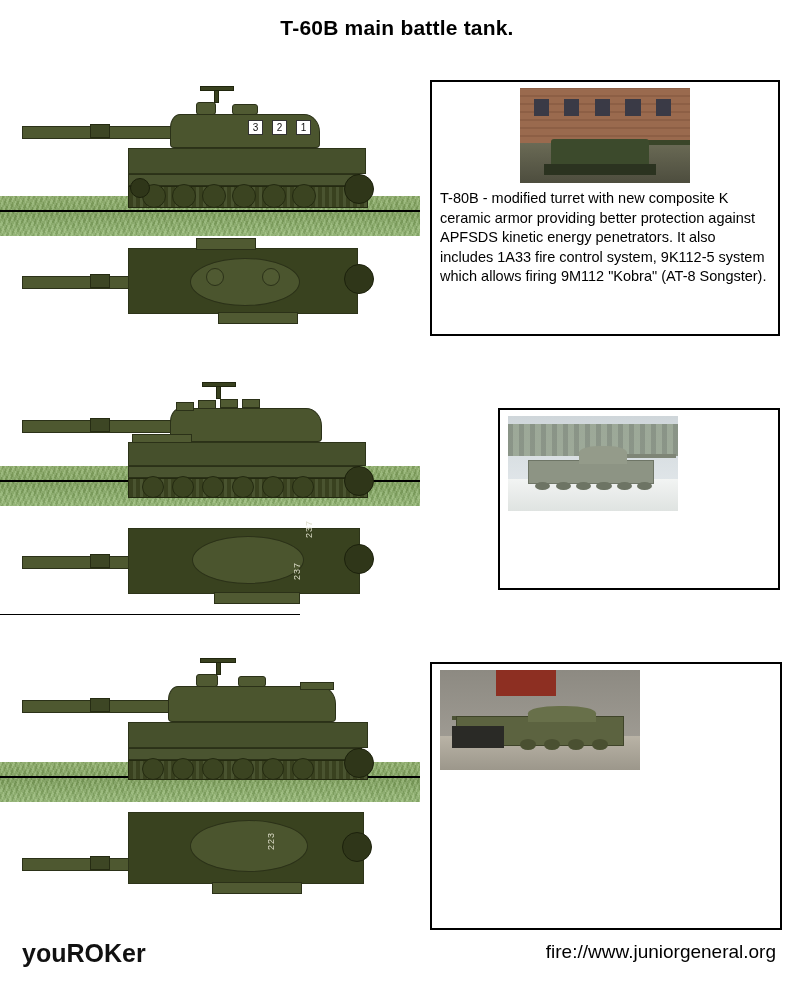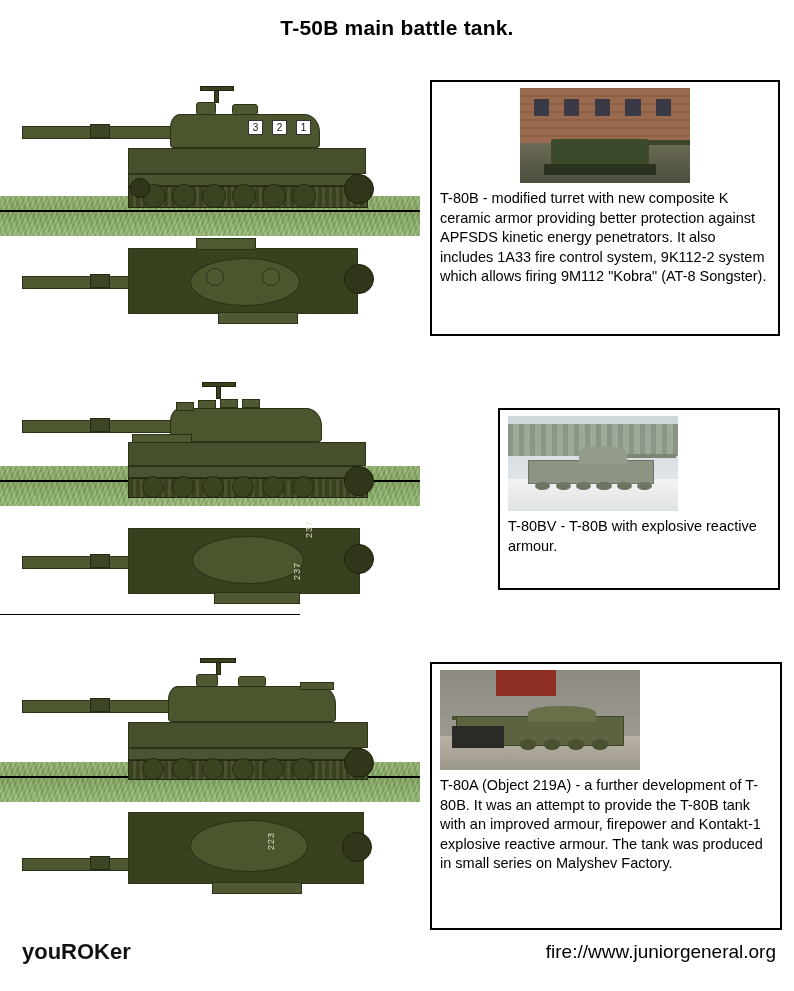--- a/index.html
+++ b/index.html
@@ -202,35 +202,35 @@
   .ph3 .tk { position:absolute; left:8%; bottom:24%; width:84%; height:30%; background:#5c6340; border:1px solid #3f4429; }
   .ph3 .tur { position:absolute; left:44%; bottom:48%; width:34%; height:16%; background:#68704a; border-radius:45% 45% 0 0; }
   .ph3 .gun { position:absolute; left:6%; bottom:50%; width:40%; height:4%; background:#4c5235; }
   .ph3 .w { position:absolute; bottom:20%; width:8%; height:11%; background:#4a5031; border-radius:50%; }
   .ph3 .tarp { position:absolute; left:6%; bottom:22%; width:26%; height:22%; background:#2a2a26; }
 
   
   .footer { position: absolute; left: 0; bottom: 0; width: 794px; height: 66px; }
   .brand {
     position: absolute; left: 22px; top: 14px;
-    font-size: 22px; font-weight: bold; color: #111;
+    font-size: 25px; font-weight: bold; color: #111;
   }
   .credits {
     position: absolute; left: 188px; top: 12px; width: 250px;
     font-size: 12.5px; line-height: 1.35; color: #000;
   }
   .site {
     position: absolute; right: 18px; top: 16px;
     font-size: 19px; color: #000;
   }
 </style>
 </head>
 <body>
 
-<div class="page-title">T-50B main battle tank.</div>
+<div class="page-title">T-60B main battle tank.</div>
 
 <div class="section sec1">
 
   <div class="art">
 
     <div class="grass" style="top:134px; height:40px;"></div>
     <div class="ground-line" style="top:148px;"></div>
 
     <div class="tank">
 
@@ -282,21 +282,21 @@
         <div class="win" style="left:26%; top:20%; width:9%; height:30%;"></div>
         <div class="win" style="left:44%; top:20%; width:9%; height:30%;"></div>
         <div class="win" style="left:62%; top:20%; width:9%; height:30%;"></div>
         <div class="win" style="left:80%; top:20%; width:9%; height:30%;"></div>
       </div>
       <div class="grd"></div>
       <div class="gun"></div>
       <div class="tk"></div>
       <div class="tr"></div>
     </div>
-    <div class="panel-text">T-80B - modified turret with new composite K ceramic armor providing better protection against APFSDS kinetic energy penetrators. It also includes 1A33 fire control system, 9K112-2 system which allows firing 9M112 "Kobra" (AT-8 Songster).</div>
+    <div class="panel-text">T-80B - modified turret with new composite K ceramic armor providing better protection against APFSDS kinetic energy penetrators. It also includes 1A33 fire control system, 9K112-5 system which allows firing 9M112 "Kobra" (AT-8 Songster).</div>
   </div>
 </div>
 
 <div class="section sec2">
 
   <div class="art">
     <div class="grass" style="top:98px; height:40px;"></div>
     <div class="ground-line" style="top:112px;"></div>
 
     <div class="tank">
@@ -343,21 +343,20 @@
       <div class="gun"></div>
       <div class="tk"></div>
       <div class="tur"></div>
       <div class="w" style="left:16%;"></div>
       <div class="w" style="left:28%;"></div>
       <div class="w" style="left:40%;"></div>
       <div class="w" style="left:52%;"></div>
       <div class="w" style="left:64%;"></div>
       <div class="w" style="left:76%;"></div>
     </div>
-    <div class="panel-text">T-80BV - T-80B with explosive reactive armour.</div>
   </div>
 </div>
 
 <div class="section sec3">
 
   <div class="art">
     <div class="grass" style="top:126px; height:40px;"></div>
     <div class="ground-line" style="top:140px;"></div>
 
     <div class="tank">
@@ -399,20 +398,19 @@
       <div class="floor"></div>
       <div class="gun"></div>
       <div class="tk"></div>
       <div class="tur"></div>
       <div class="tarp"></div>
       <div class="w" style="left:40%;"></div>
       <div class="w" style="left:52%;"></div>
       <div class="w" style="left:64%;"></div>
       <div class="w" style="left:76%;"></div>
     </div>
-    <div class="panel-text">T-80A (Object 219A) - a further development of T-80B. It was an attempt to provide the T-80B tank with an improved armour, firepower and Kontakt-1 explosive reactive armour. The tank was produced in small series on Malyshev Factory.</div>
   </div>
 </div>
 
 <div class="footer">
   <div class="brand">youROKer</div>
   <div class="site">fire://www.juniorgeneral.org</div>
 </div>
 
 </body></html>

